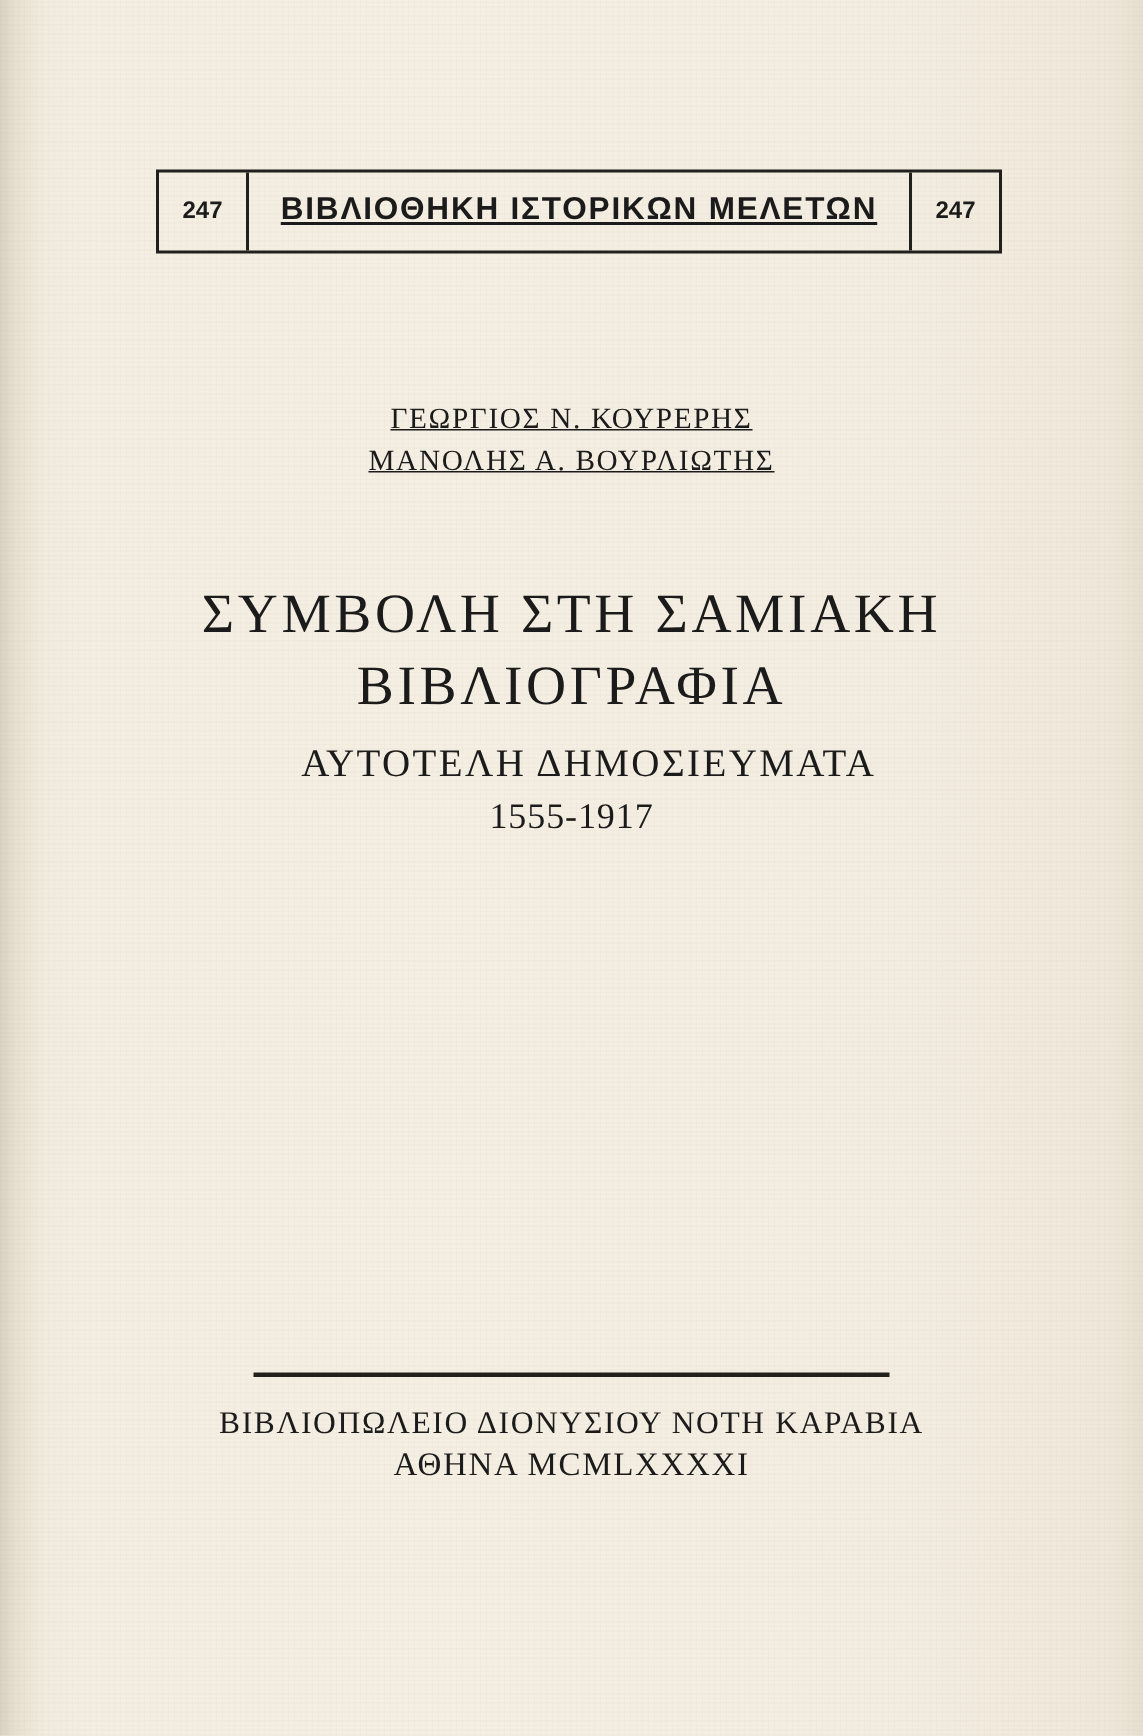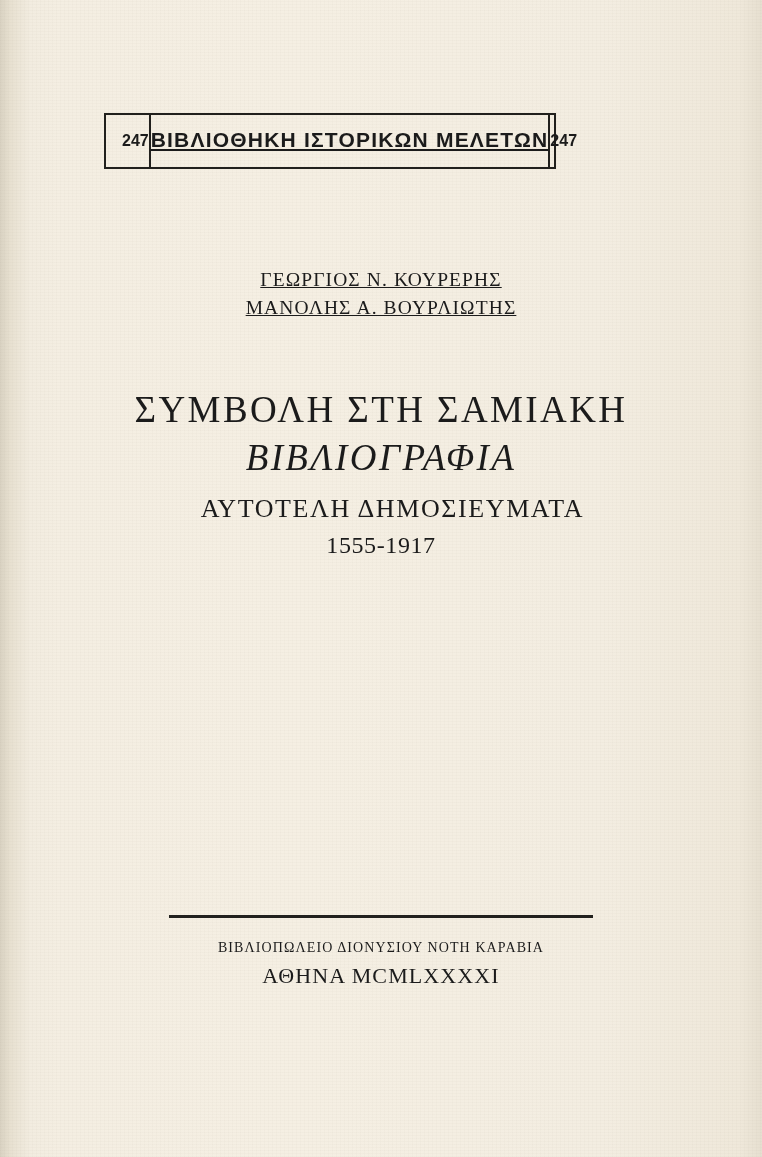--- a/index.html
+++ b/index.html
@@ -48,27 +48,26 @@
     z-index: 2;
     width: 100%;
     height: 100%;
   }
 
   
   .series-banner {
     position: absolute;
     left: 104px;
     top: 113px;
-    width: 452px;
+    width: 564px;
     height: 56px;
     border: 2px solid #21201d;
     box-sizing: border-box;
     display: flex;
     align-items: stretch;
-    padding-left: 16px;
   }
   .series-num {
     width: 58px;
     display: flex;
     align-items: center;
     justify-content: center;
     font-family: "Liberation Sans", sans-serif;
     font-weight: bold;
     font-size: 16px;
     letter-spacing: 0px;
@@ -119,21 +118,20 @@
     font-size: 37px;
     letter-spacing: 2.4px;
     line-height: 48px;
     white-space: nowrap;
   }
   .main-title-2 {
     font-size: 37px;
     letter-spacing: 2.4px;
     line-height: 48px;
     white-space: nowrap;
-    font-style: italic;
   }
   .subtitle {
     margin-top: 10px;
     font-size: 26px;
     letter-spacing: 1.6px;
     line-height: 34px;
     white-space: nowrap;
     padding-left: 23px;
   }
   .date-range {
@@ -152,21 +150,21 @@
     width: 100%;
     text-align: center;
   }
   .imprint-rule {
     width: 424px;
     height: 3px;
     background: #21201d;
     margin: 0 auto 16px auto;
   }
   .publisher {
-    font-size: 14px;
+    font-size: 21px;
     letter-spacing: 1.1px;
     line-height: 28px;
     white-space: nowrap;
   }
   .place-year {
     font-size: 22px;
     letter-spacing: 1.1px;
     line-height: 28px;
     white-space: nowrap;
   }

